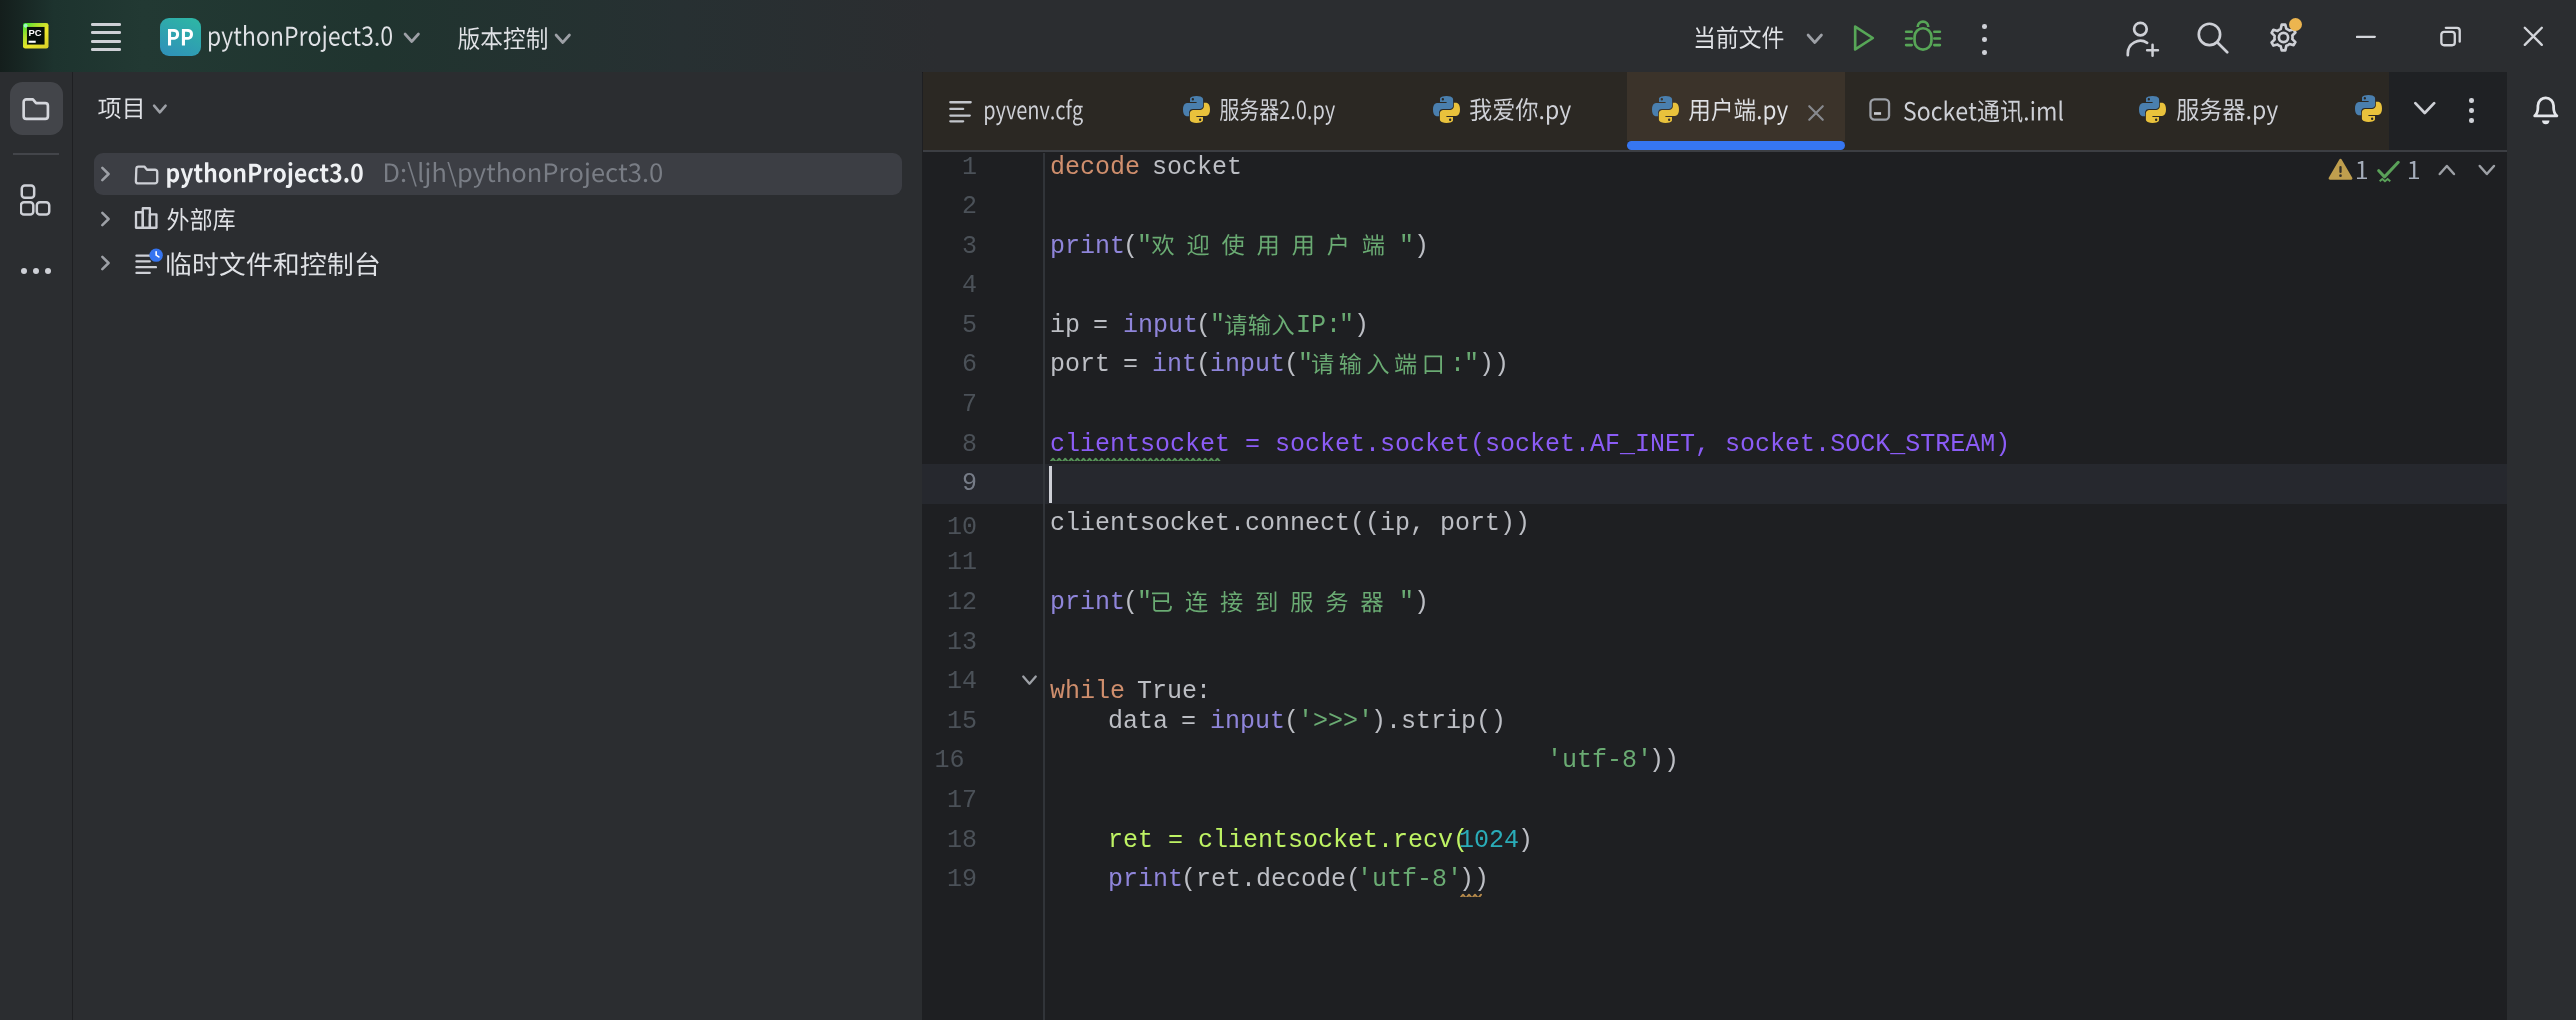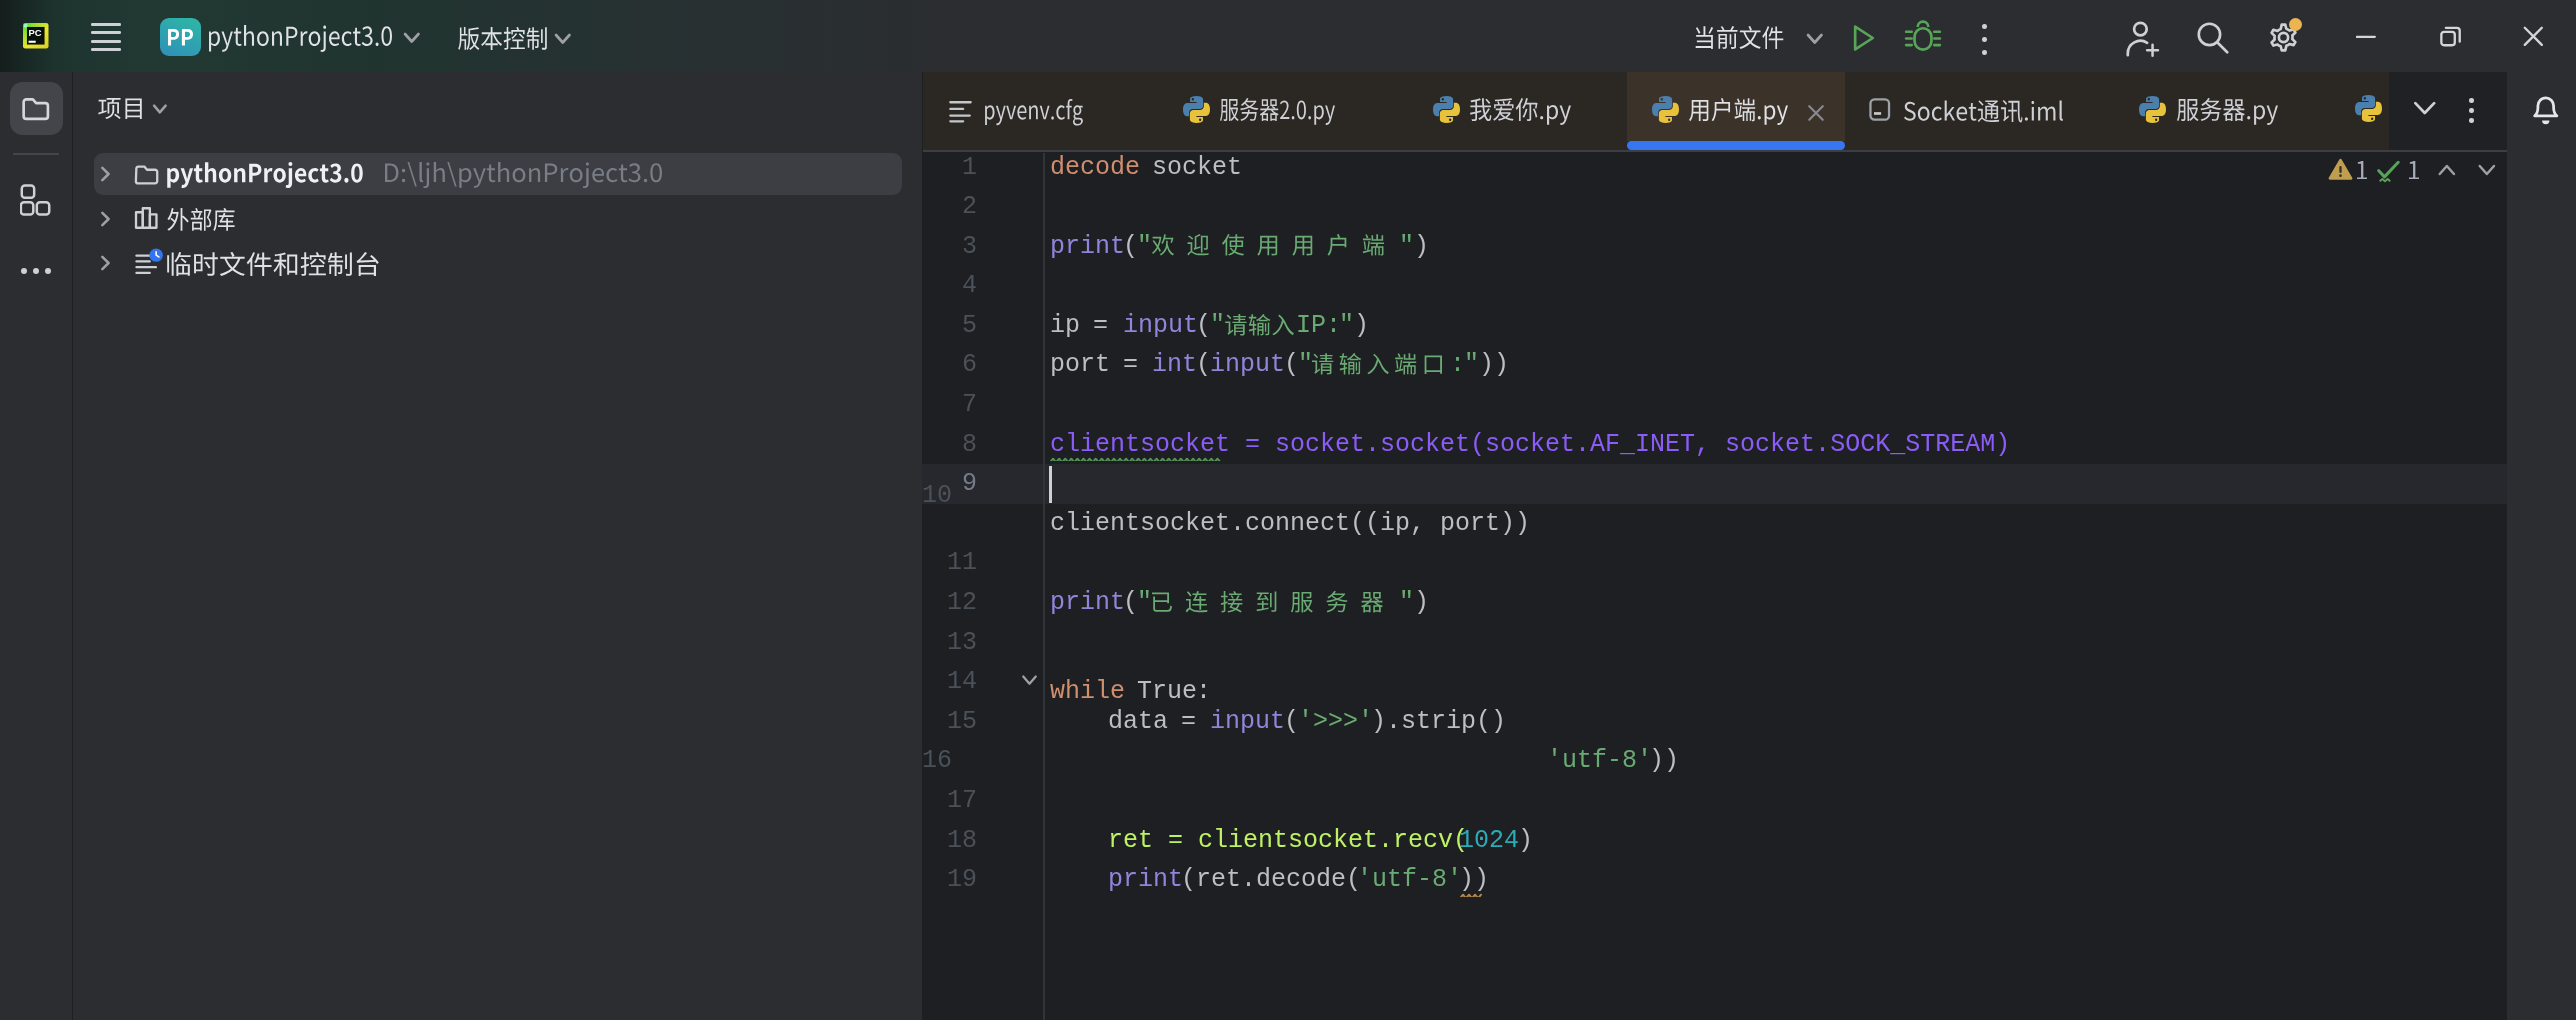--- a/index.html
+++ b/index.html
@@ -275,27 +275,27 @@
   </svg>
 <div class="mono" style="position:absolute;left:922px;top:148px;width:55px;height:40px;line-height:40px;text-align:right;color:#4b5158">1</div>
 <div class="mono" style="position:absolute;left:922px;top:187px;width:55px;height:40px;line-height:40px;text-align:right;color:#4b5158">2</div>
 <div class="mono" style="position:absolute;left:922px;top:227px;width:55px;height:40px;line-height:40px;text-align:right;color:#4b5158">3</div>
 <div class="mono" style="position:absolute;left:922px;top:266px;width:55px;height:40px;line-height:40px;text-align:right;color:#4b5158">4</div>
 <div class="mono" style="position:absolute;left:922px;top:306px;width:55px;height:40px;line-height:40px;text-align:right;color:#4b5158">5</div>
 <div class="mono" style="position:absolute;left:922px;top:345px;width:55px;height:40px;line-height:40px;text-align:right;color:#4b5158">6</div>
 <div class="mono" style="position:absolute;left:922px;top:385px;width:55px;height:40px;line-height:40px;text-align:right;color:#4b5158">7</div>
 <div class="mono" style="position:absolute;left:922px;top:425px;width:55px;height:40px;line-height:40px;text-align:right;color:#4b5158">8</div>
 <div class="mono" style="position:absolute;left:922px;top:464px;width:55px;height:40px;line-height:40px;text-align:right;color:#767c87">9</div>
-<div class="mono" style="position:absolute;left:922px;top:476px;width:55px;height:40px;line-height:40px;color:#4b5158">10</div>
+<div class="mono" style="position:absolute;left:922px;top:508px;width:55px;height:40px;line-height:40px;text-align:right;color:#4b5158">10</div>
 <div class="mono" style="position:absolute;left:922px;top:543px;width:55px;height:40px;line-height:40px;text-align:right;color:#4b5158">11</div>
 <div class="mono" style="position:absolute;left:922px;top:583px;width:55px;height:40px;line-height:40px;text-align:right;color:#4b5158">12</div>
 <div class="mono" style="position:absolute;left:922px;top:623px;width:55px;height:40px;line-height:40px;text-align:right;color:#4b5158">13</div>
 <div class="mono" style="position:absolute;left:922px;top:662px;width:55px;height:40px;line-height:40px;text-align:right;color:#4b5158">14</div>
 <div class="mono" style="position:absolute;left:922px;top:702px;width:55px;height:40px;line-height:40px;text-align:right;color:#4b5158">15</div>
-<div class="mono" style="position:absolute;left:922px;top:741px;width:55px;height:40px;line-height:40px;text-align:left;color:#4b5158">16</div>
+<div class="mono" style="position:absolute;left:922px;top:741px;width:55px;height:40px;line-height:40px;text-align:center;color:#4b5158">16</div>
 <div class="mono" style="position:absolute;left:922px;top:781px;width:55px;height:40px;line-height:40px;text-align:right;color:#4b5158">17</div>
 <div class="mono" style="position:absolute;left:922px;top:821px;width:55px;height:40px;line-height:40px;text-align:right;color:#4b5158">18</div>
 <div class="mono" style="position:absolute;left:922px;top:860px;width:55px;height:40px;line-height:40px;text-align:right;color:#4b5158">19</div>
 <svg style="position:absolute;left:1020px;top:673px" width="19" height="14.3" viewBox="0 0 21 16">
     <path d="M3.5 4.0 L10.5 12.0 L17.5 4.0" stroke="#9da0a6" stroke-width="2.6" stroke-linecap="round" stroke-linejoin="round" fill="none"></path>
   </svg>
 <div class="mono" style="position:absolute;left:0;top:148px;height:40px;line-height:40px;width:2576px"><span style="position:absolute;left:1050px;color:#cf8e6d">decode</span><span style="position:absolute;left:1152px;color:#bcbec4">socket</span></div>
 <div class="mono" style="position:absolute;left:0;top:227px;height:40px;line-height:40px;width:2576px"><span style="position:absolute;left:1050px;color:#8f85da">print</span><span style="position:absolute;left:1123px;color:#bcbec4">(</span><span style="position:absolute;left:1137px;color:#6aab73">"</span><span style="position:absolute;left:1399px;color:#6aab73">"</span><span style="position:absolute;left:1414px;color:#bcbec4">)</span></div>
 <svg style="position:absolute;left:1152px;top:234px" width="232" height="21.7" viewBox="0.65 -21.97 259.43 24.21">
     <g transform="scale(1.0000,1)">

